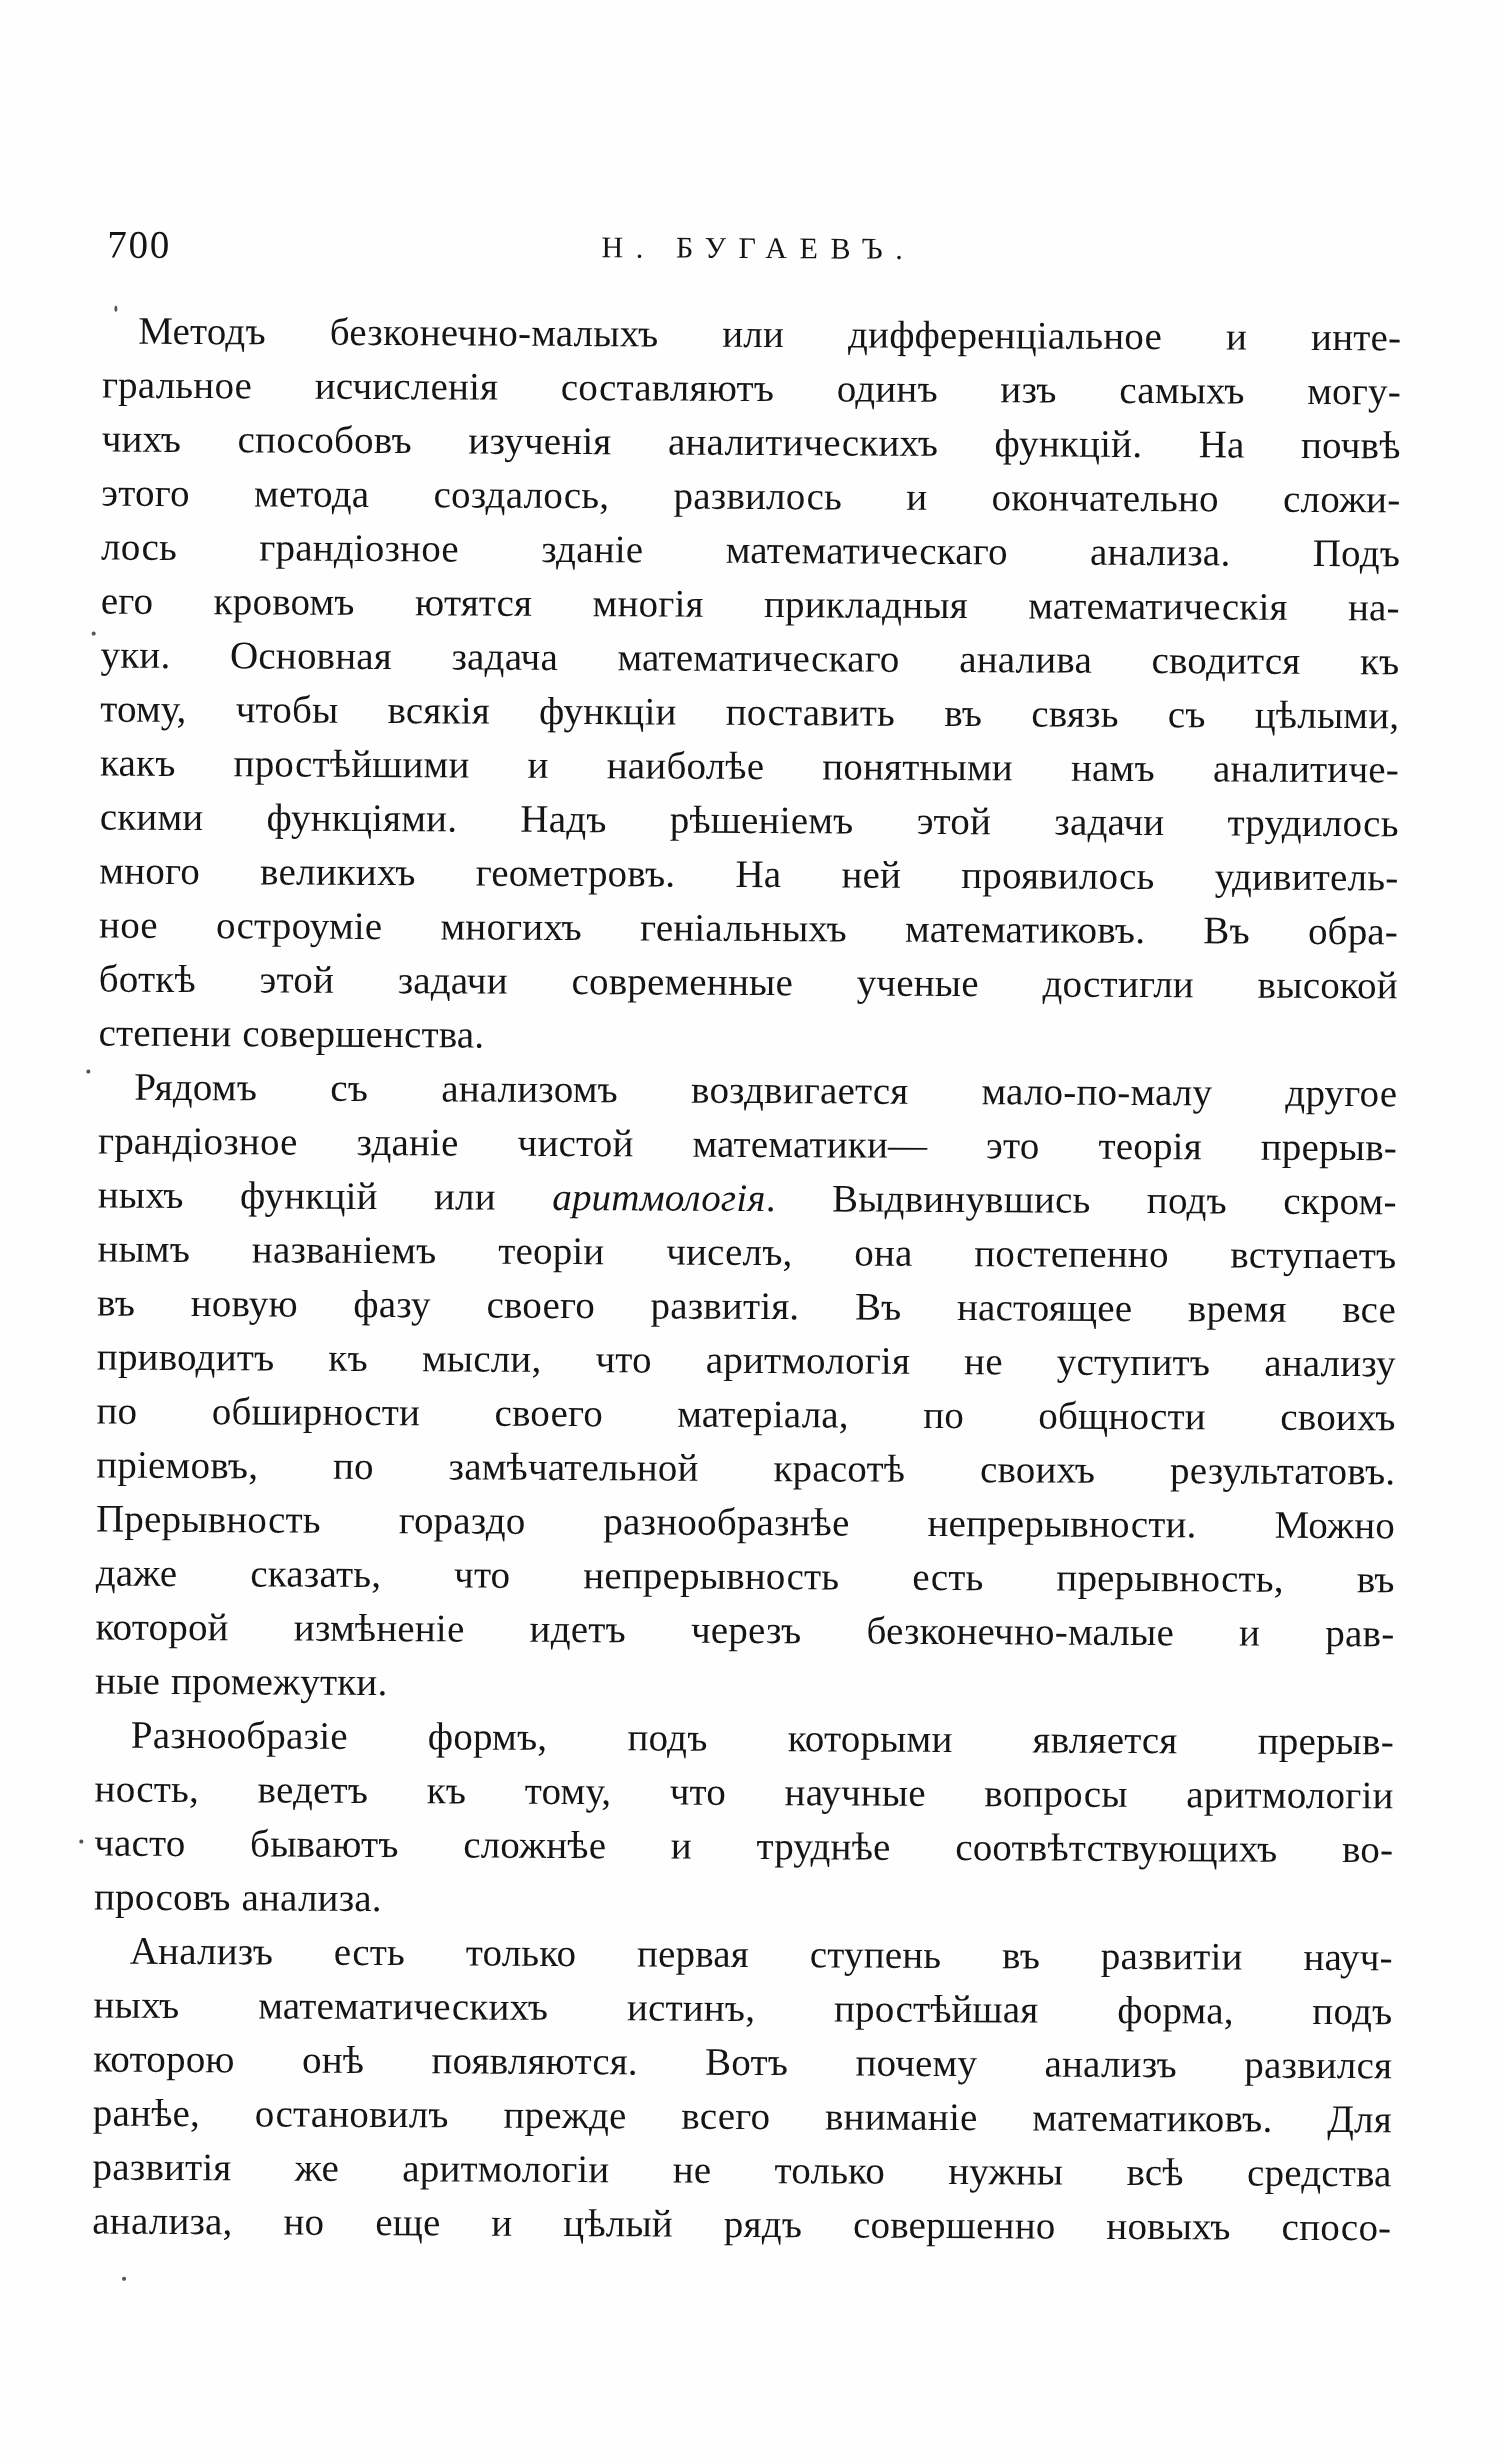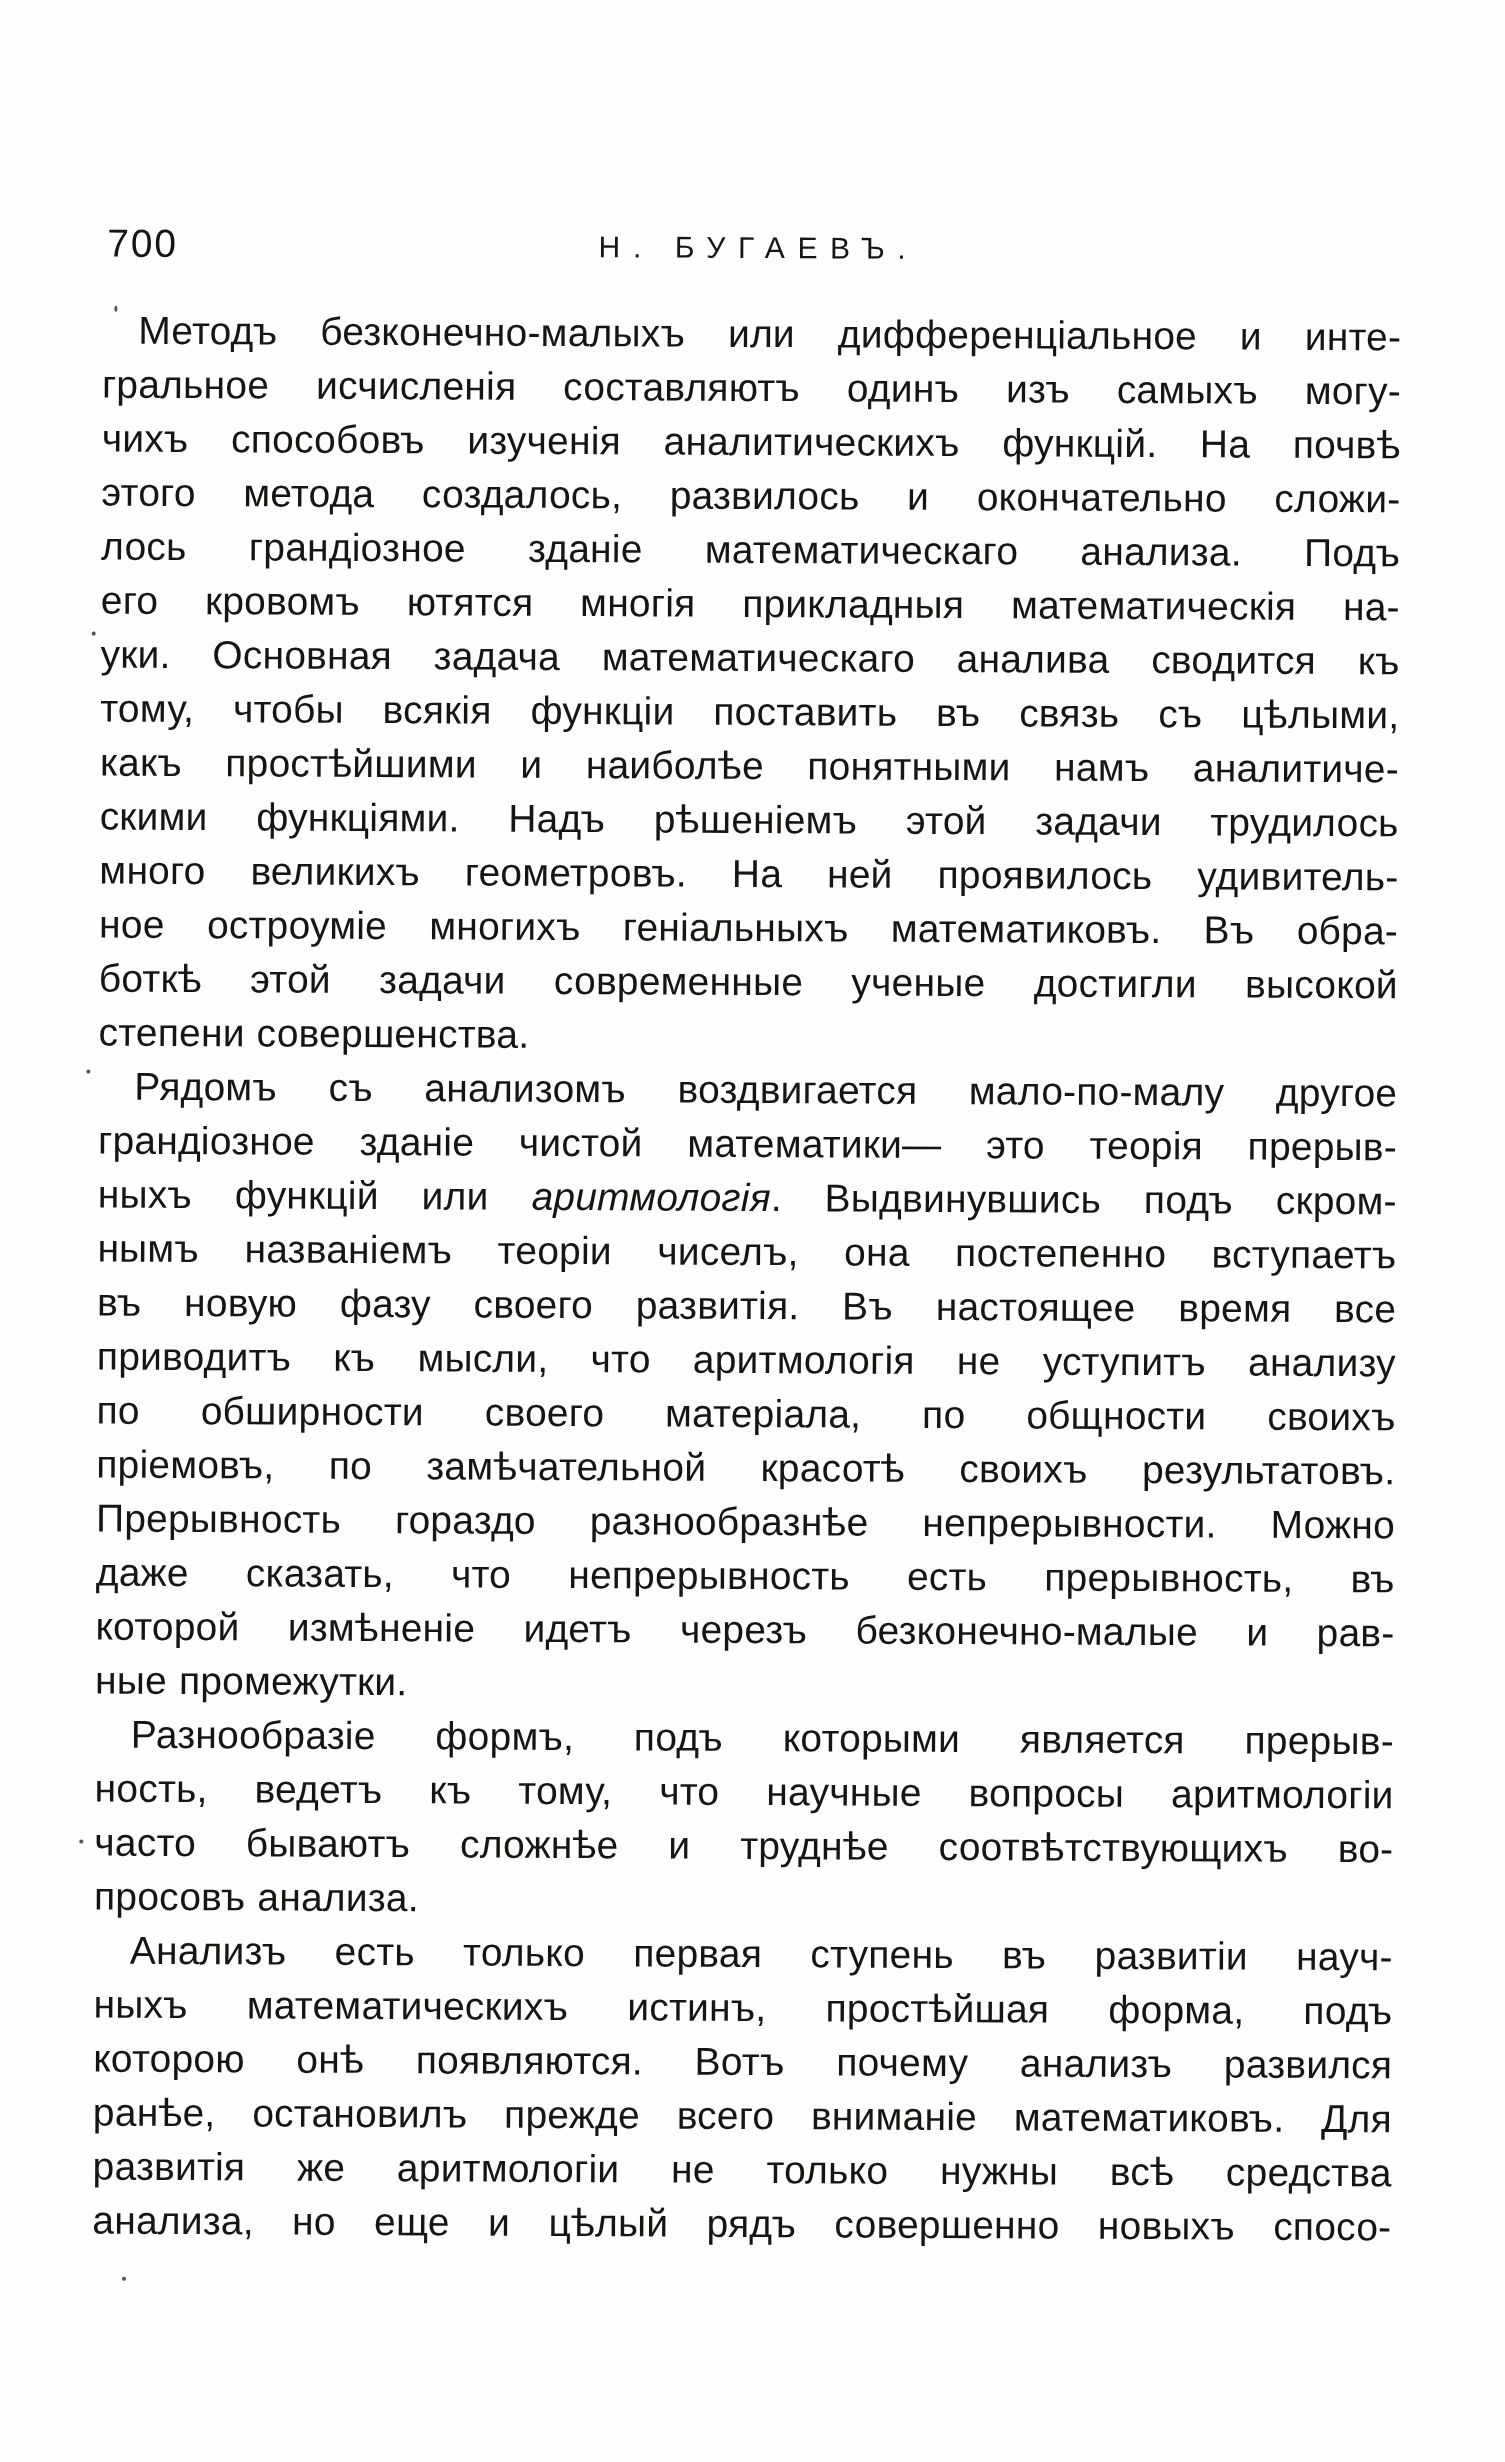--- a/index.html
+++ b/index.html
@@ -9,21 +9,21 @@
     height: 2462px;
     background: var(--paper, #ffffff);
     overflow: hidden;
   }
   .page {
     position: relative;
     width: 1505px;
     height: 2462px;
     background: var(--paper, #ffffff);
     color: var(--ink, #161616);
-    font-family: Liberation Sans, sans-serif;
+    font-family: Liberation Serif, serif;
   }
   .tilt {
     position: absolute;
     left: 0; top: 0; right: 0; bottom: 0;
     transform: rotate(0.30deg);
     transform-origin: 50% 0;
   }
   .header {
     position: absolute;
     left: 104px;

